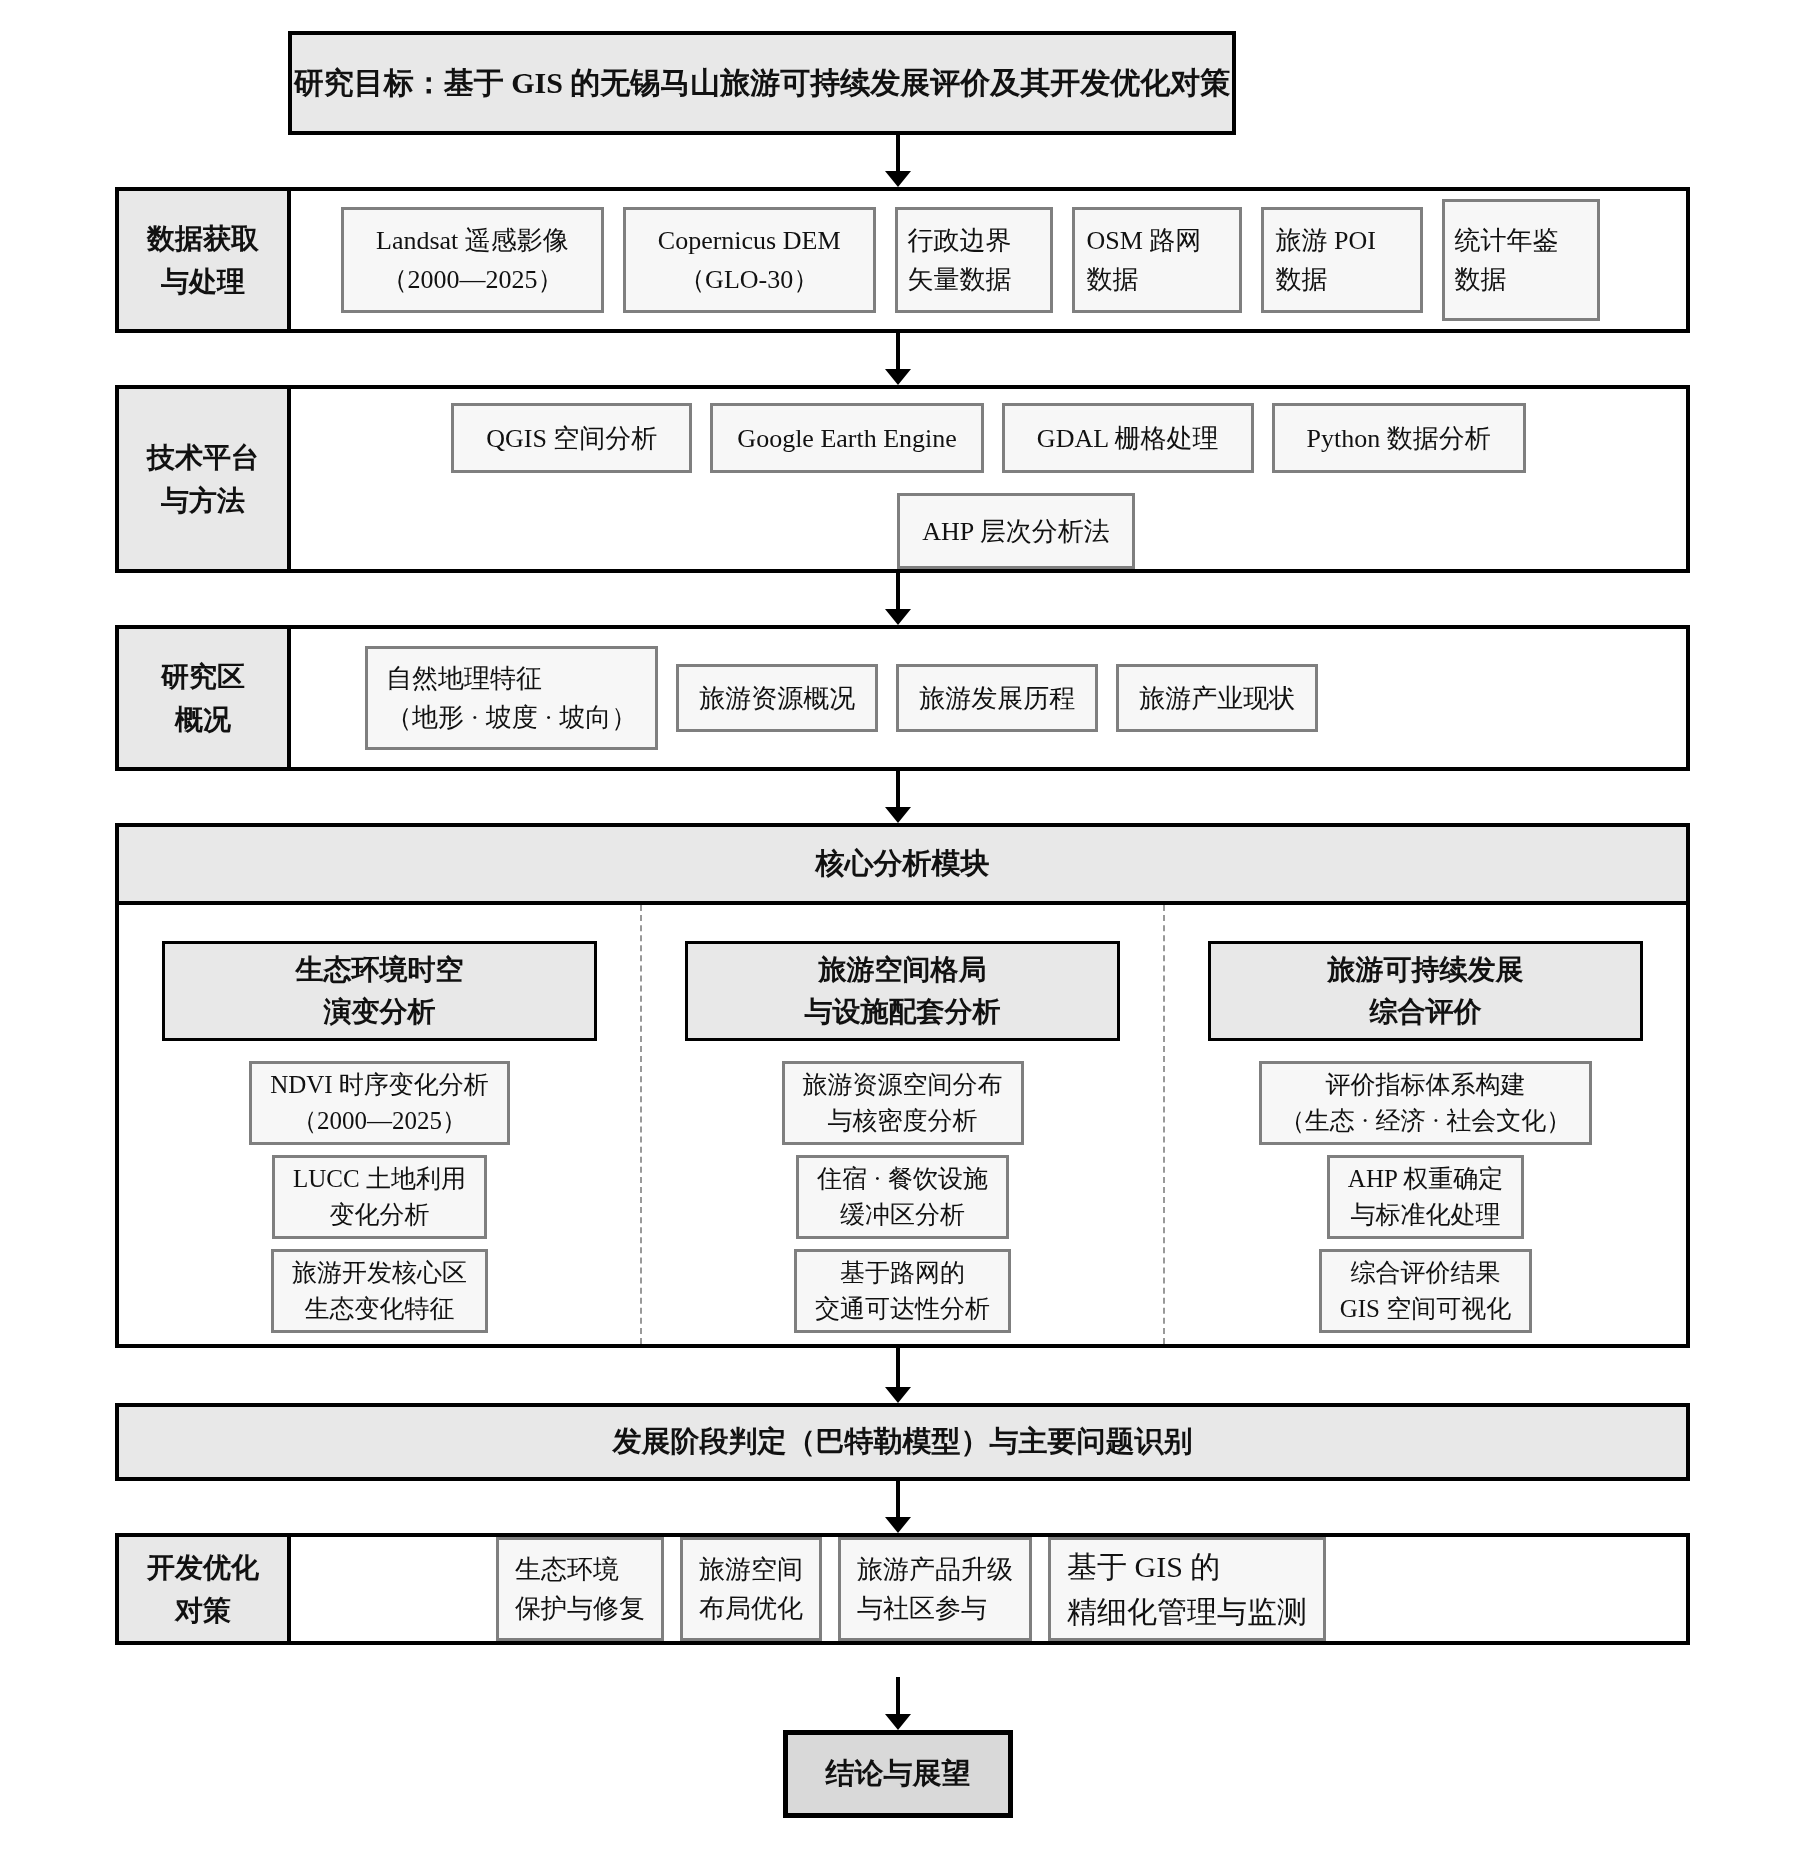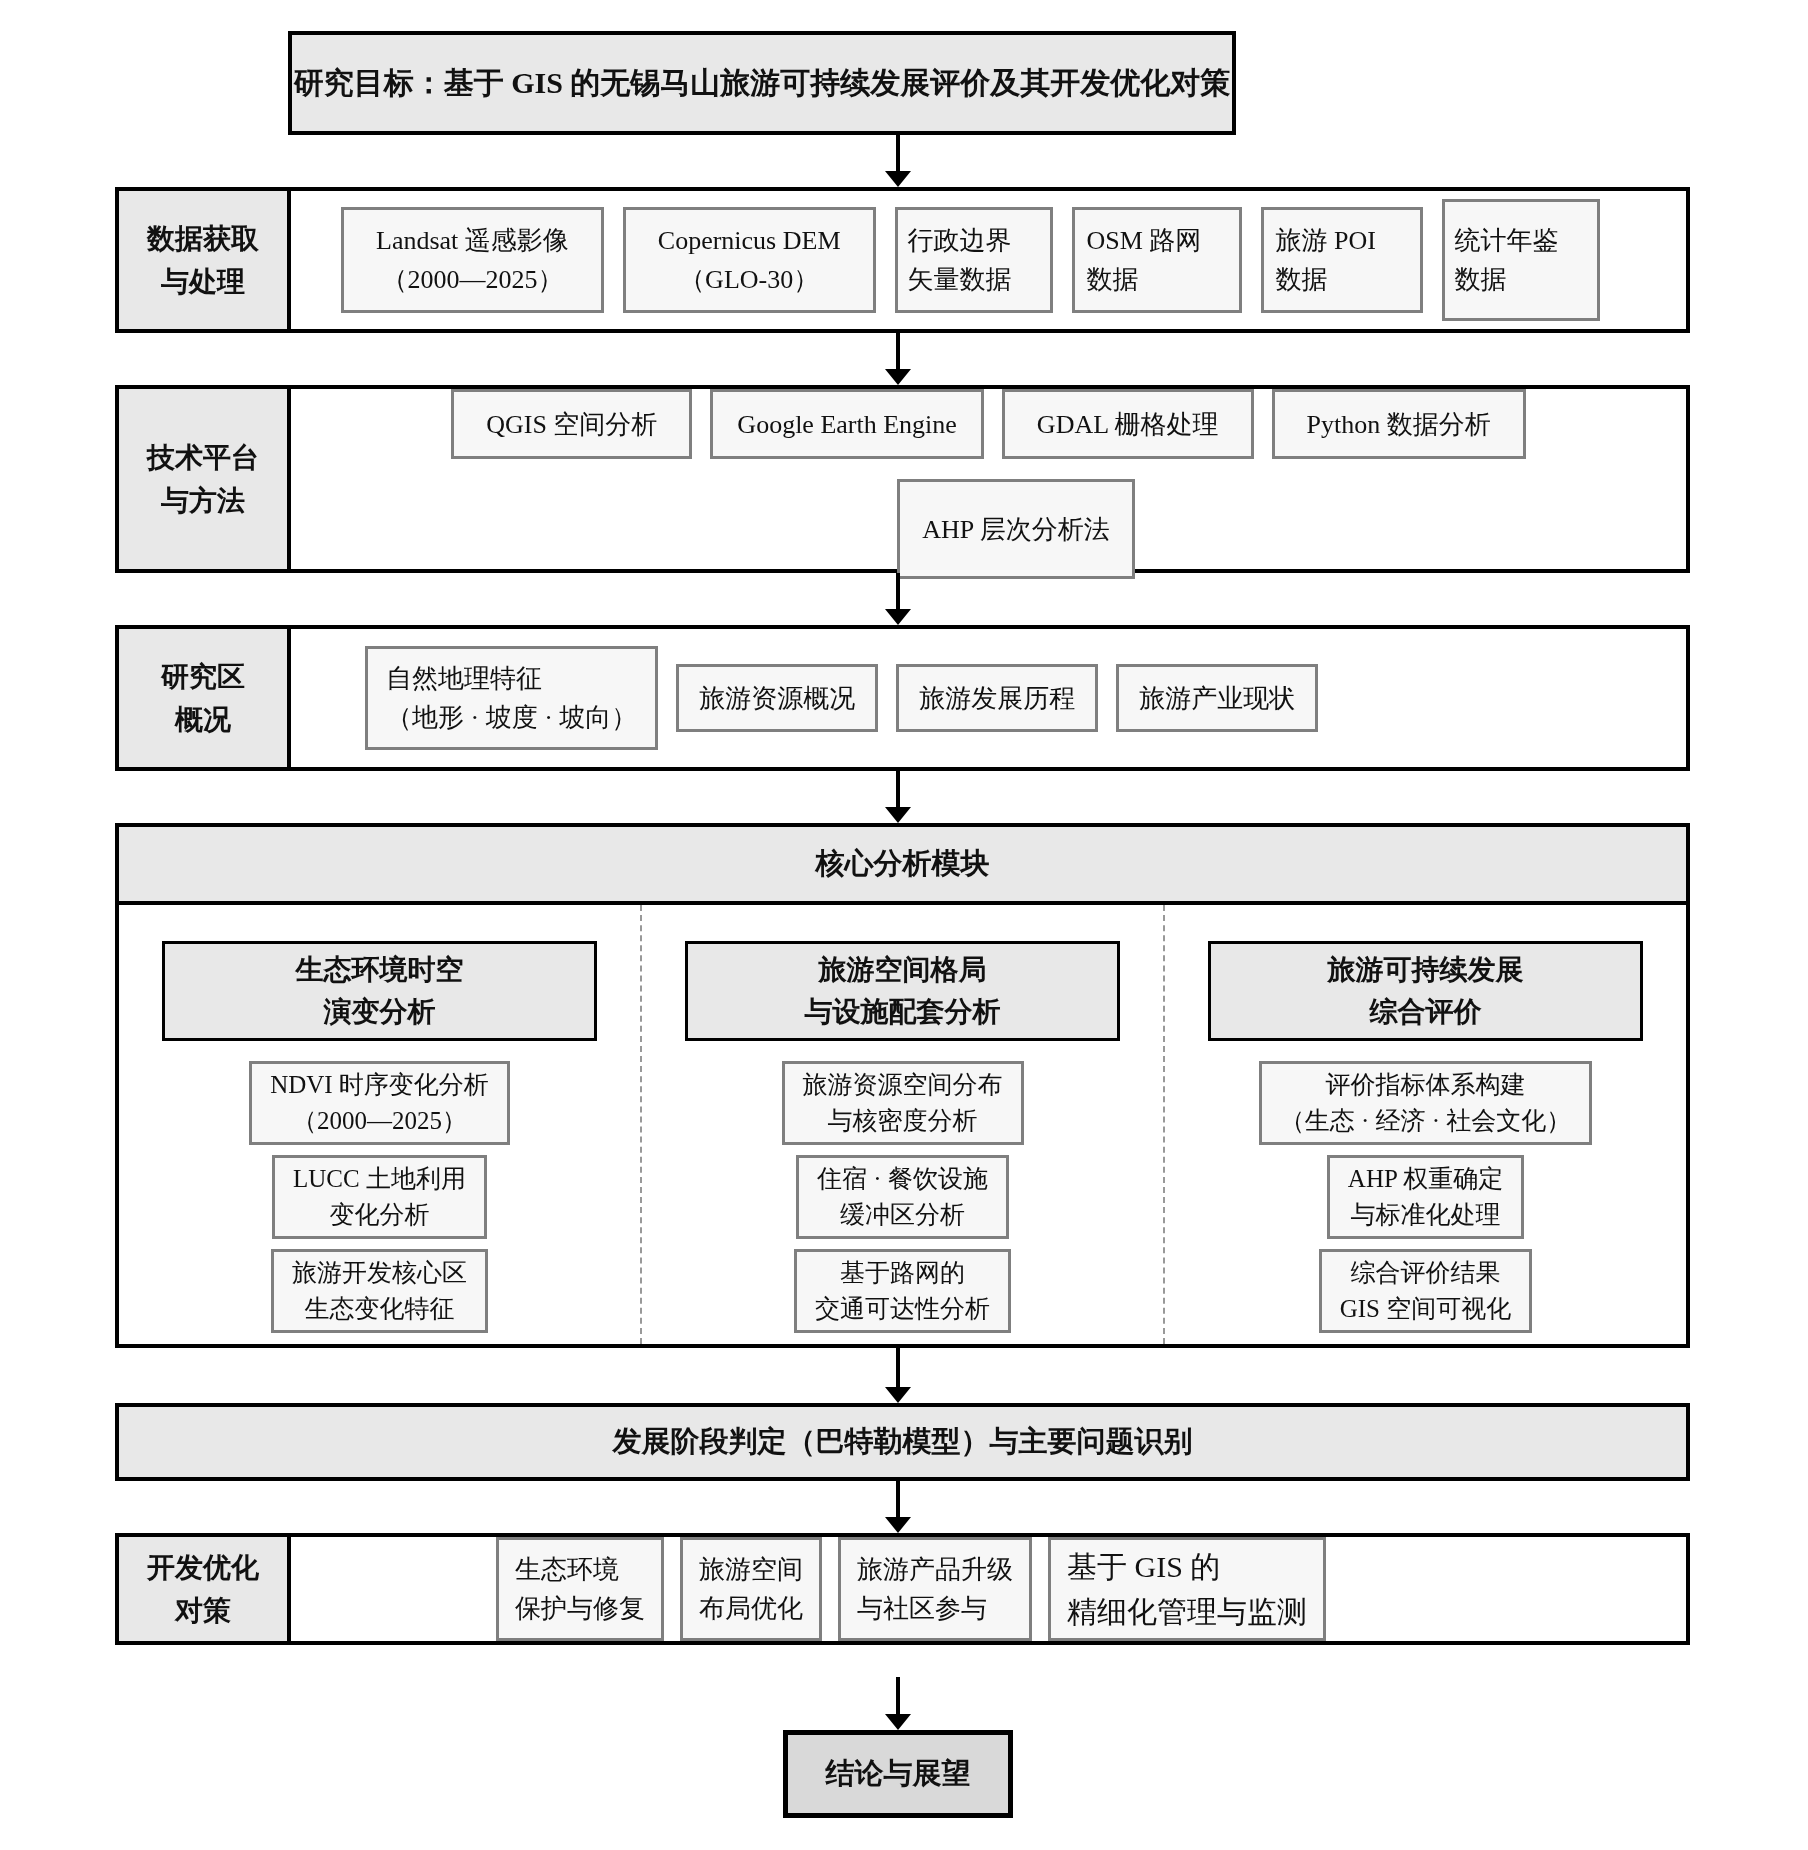--- a/index.html
+++ b/index.html
@@ -115,37 +115,37 @@
   </div>
 </div>
 
 <div class="abs varrow" style="left:885px;top:333px;height:52px;"></div>
 
 <div class="abs rowc" style="left:115px;top:385px;width:1575px;height:188px;">
   <div class="rowlabel">
     <span>技术平台</span>
     <span>与方法</span>
   </div>
-  <div class="rowcontent" style="flex-direction:column;justify-content:space-between;gap:20px;">
+  <div class="rowcontent" style="flex-direction:column;justify-content:flex-end;gap:20px;">
     <div style="display:flex;gap:18px;justify-content:center;">
       <div class="item center" style="height:64px;">
         <span>QGIS 空间分析</span>
       </div>
       <div class="item center" style="height:64px;padding:0 24px;">
         <span>Google Earth Engine</span>
       </div>
       <div class="item center" style="height:64px;">
         <span>GDAL 栅格处理</span>
       </div>
       <div class="item center" style="height:64px;">
         <span>Python 数据分析</span>
       </div>
     </div>
     <div style="display:flex;justify-content:center;transform:translateX(24px);">
-      <div class="item center" style="height:62px;padding:16px 22px;margin-left:7px;">
+      <div class="item center" style="height:62px;padding:4px 22px;margin-left:7px;">
         <span>AHP 层次分析法</span>
       </div>
     </div>
   </div>
 </div>
 
 <div class="abs varrow" style="left:885px;top:573px;height:52px;"></div>
 
 <div class="abs rowc" style="left:115px;top:625px;width:1575px;height:146px;">
   <div class="rowlabel">

